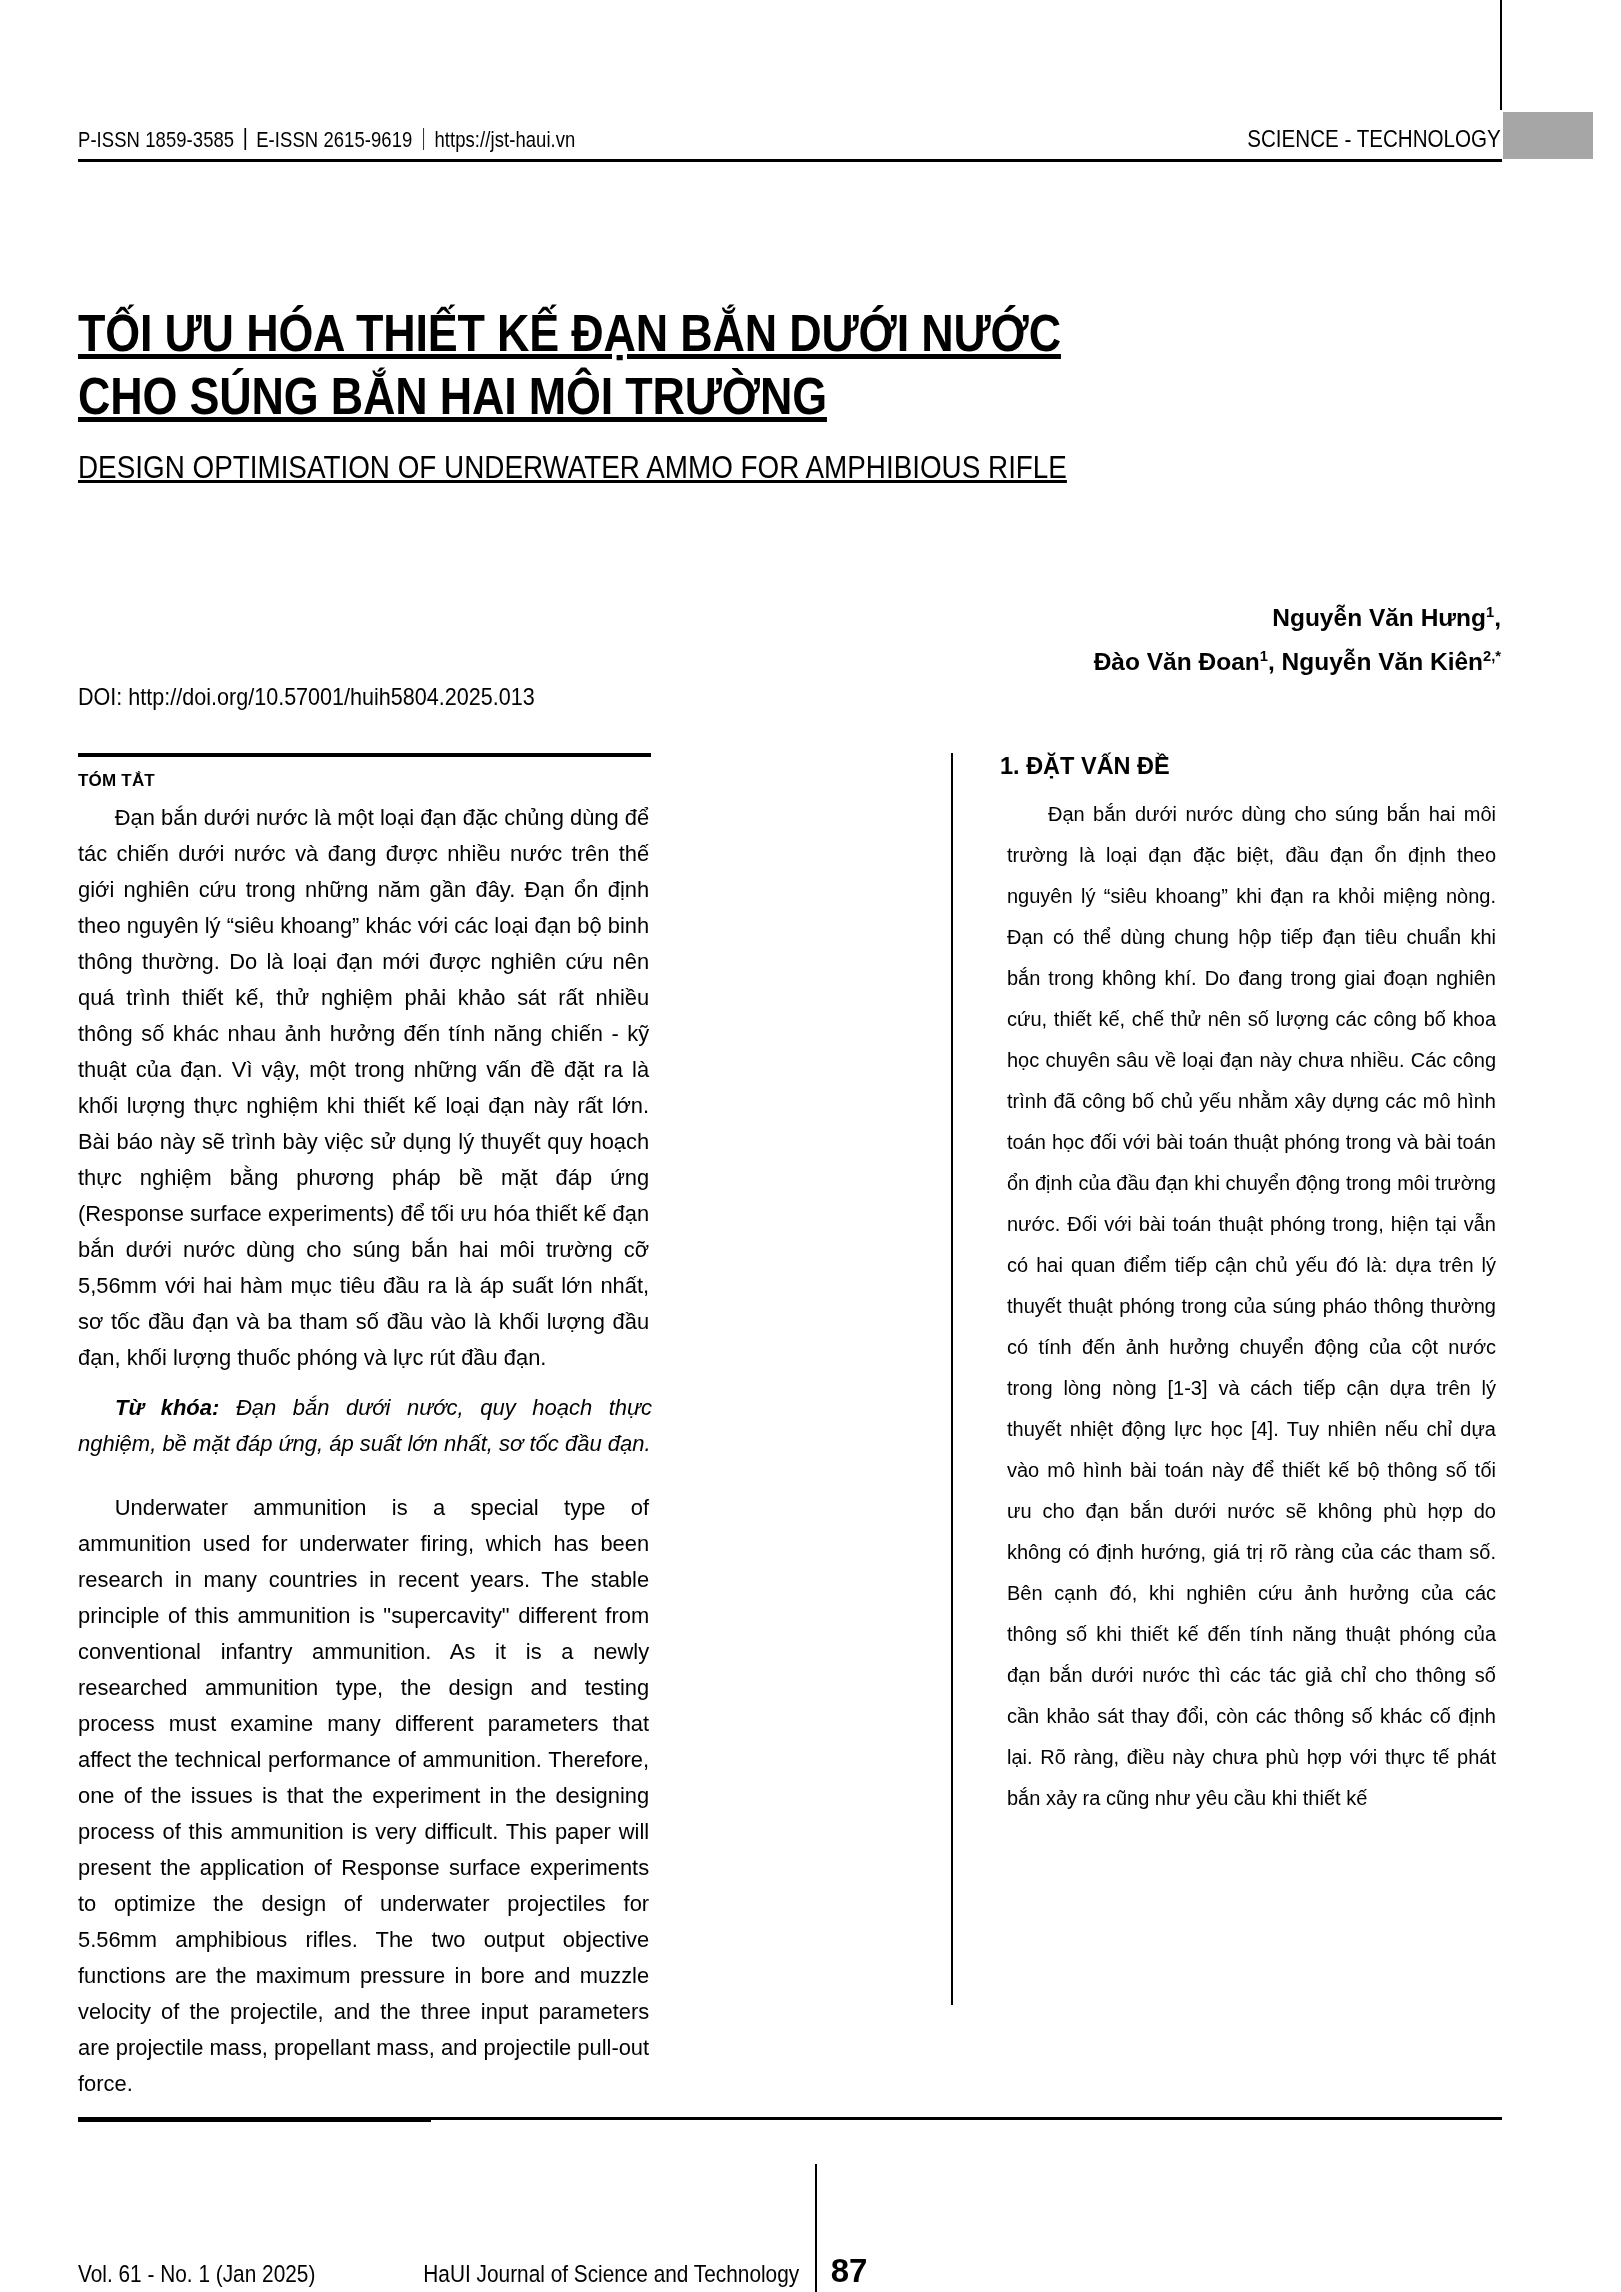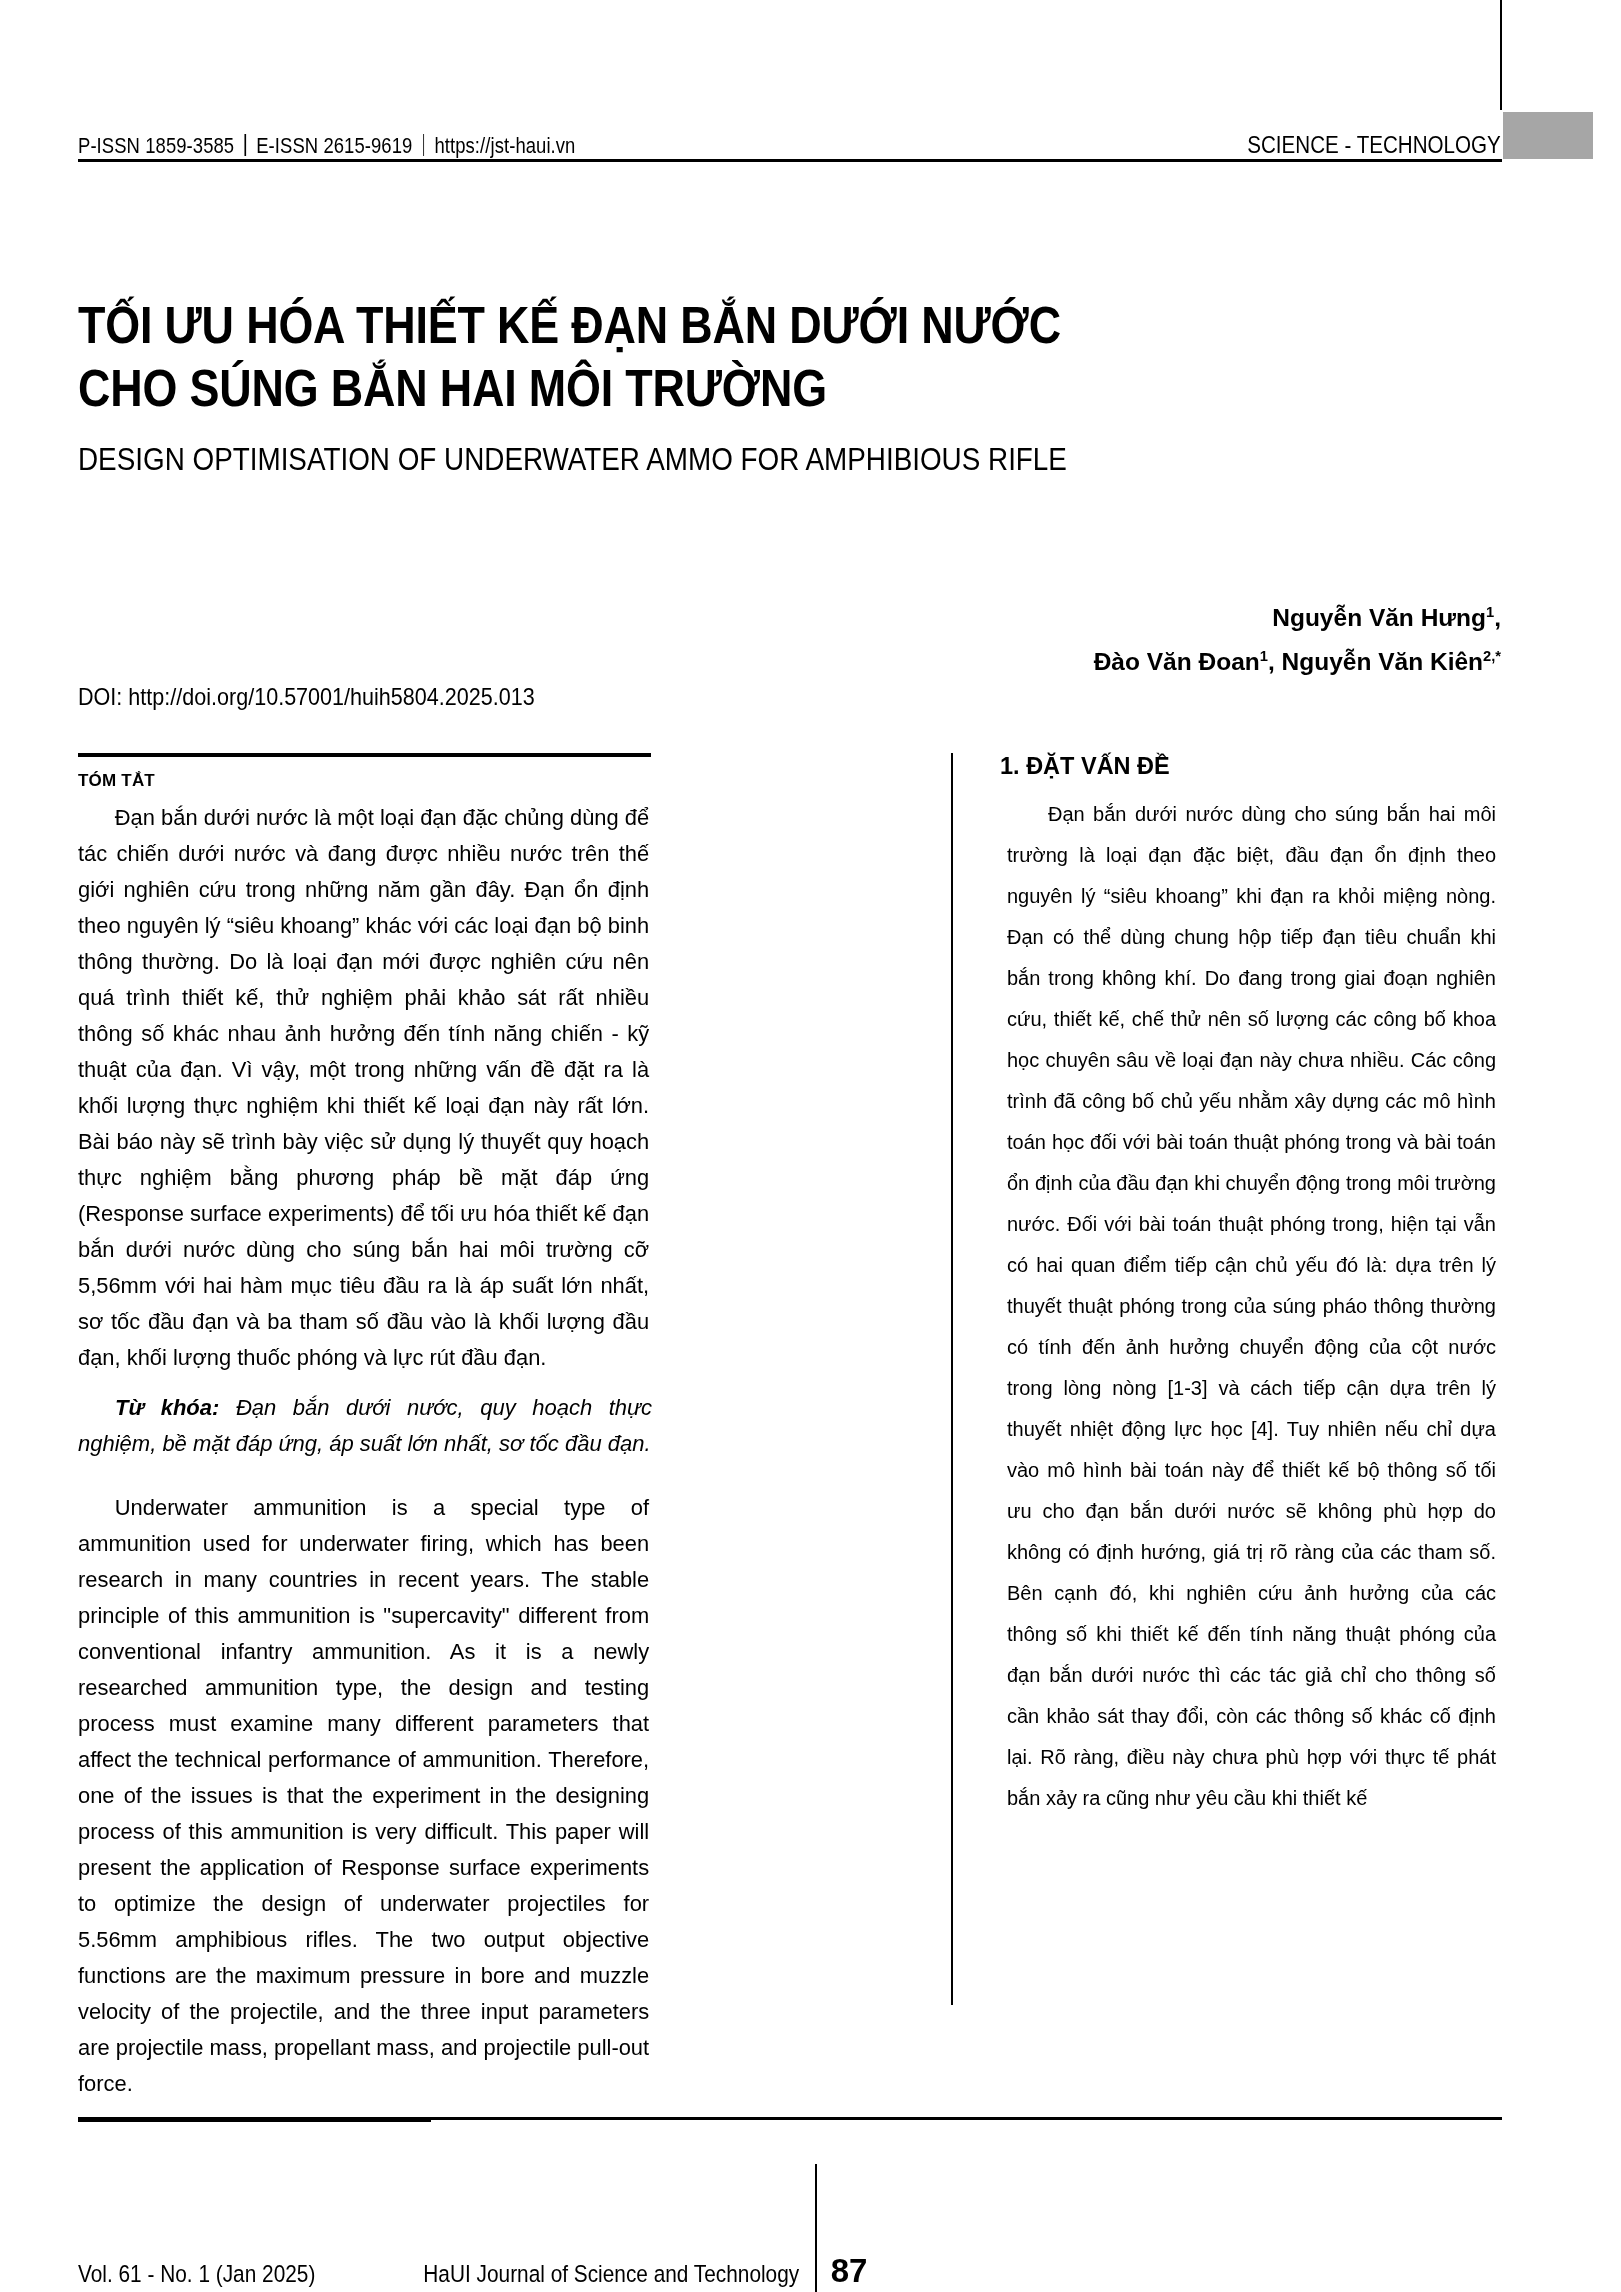--- a/index.html
+++ b/index.html
@@ -35,21 +35,21 @@
     top: 112px;
     width: 90px;
     height: 47px;
     background: #a6a6a6;
   }
 
   
   .header {
     position: absolute;
     left: 78px;
-    top: 110px;
+    top: 104px;
     width: 1423px;
     height: 49px;
     display: flex;
     align-items: flex-end;
     justify-content: space-between;
   }
   .header-left {
     display: flex;
     align-items: baseline;
     font-size: 22.5px;
@@ -81,22 +81,23 @@
     top: 159px;
     width: 1424px;
     height: 2.9px;
     background: #000000;
   }
 
   
   .title-block {
     position: absolute;
     left: 78px;
-    top: 294px;
+    top: 302px;
     width: 1157px;
+    text-decoration: underline;
   }
   .title-vi {
     font-family: "Liberation Sans Narrow", "Liberation Sans", sans-serif;
     font-weight: bold;
     font-size: 51px;
     line-height: 63px;
     letter-spacing: -0.2px;
     transform: scaleX(0.88);
     transform-origin: left top;
     width: 114%;

